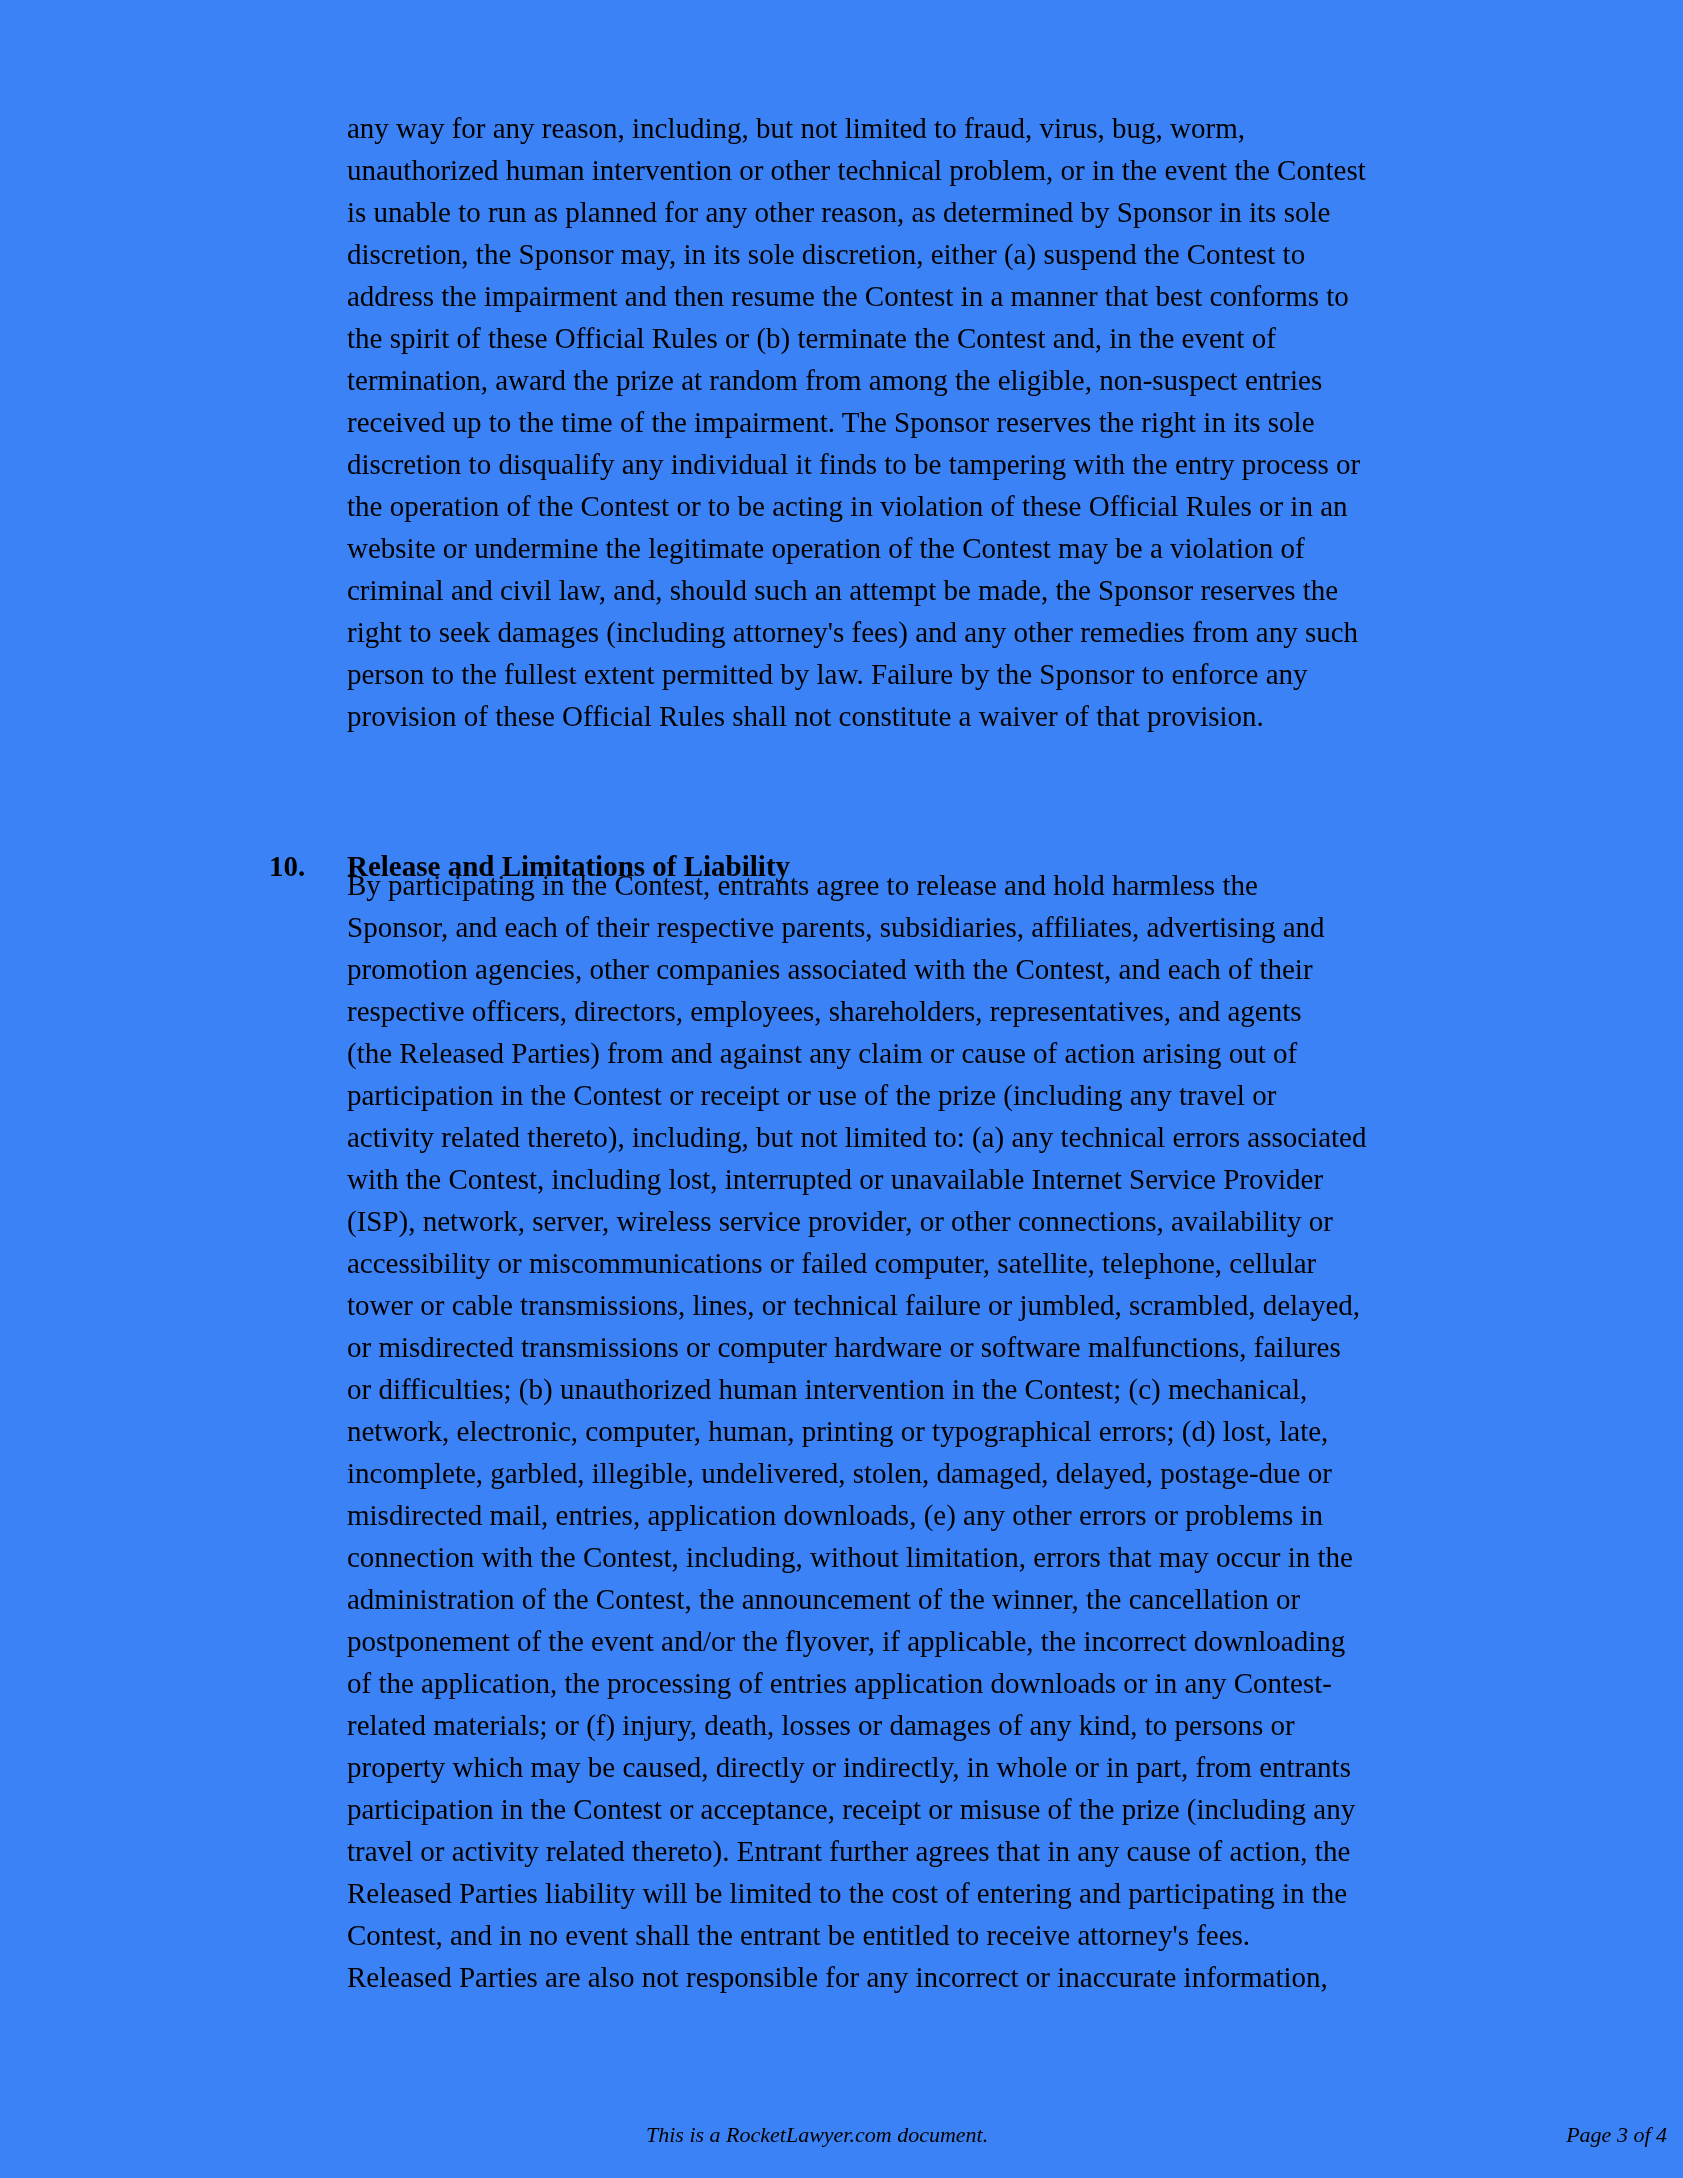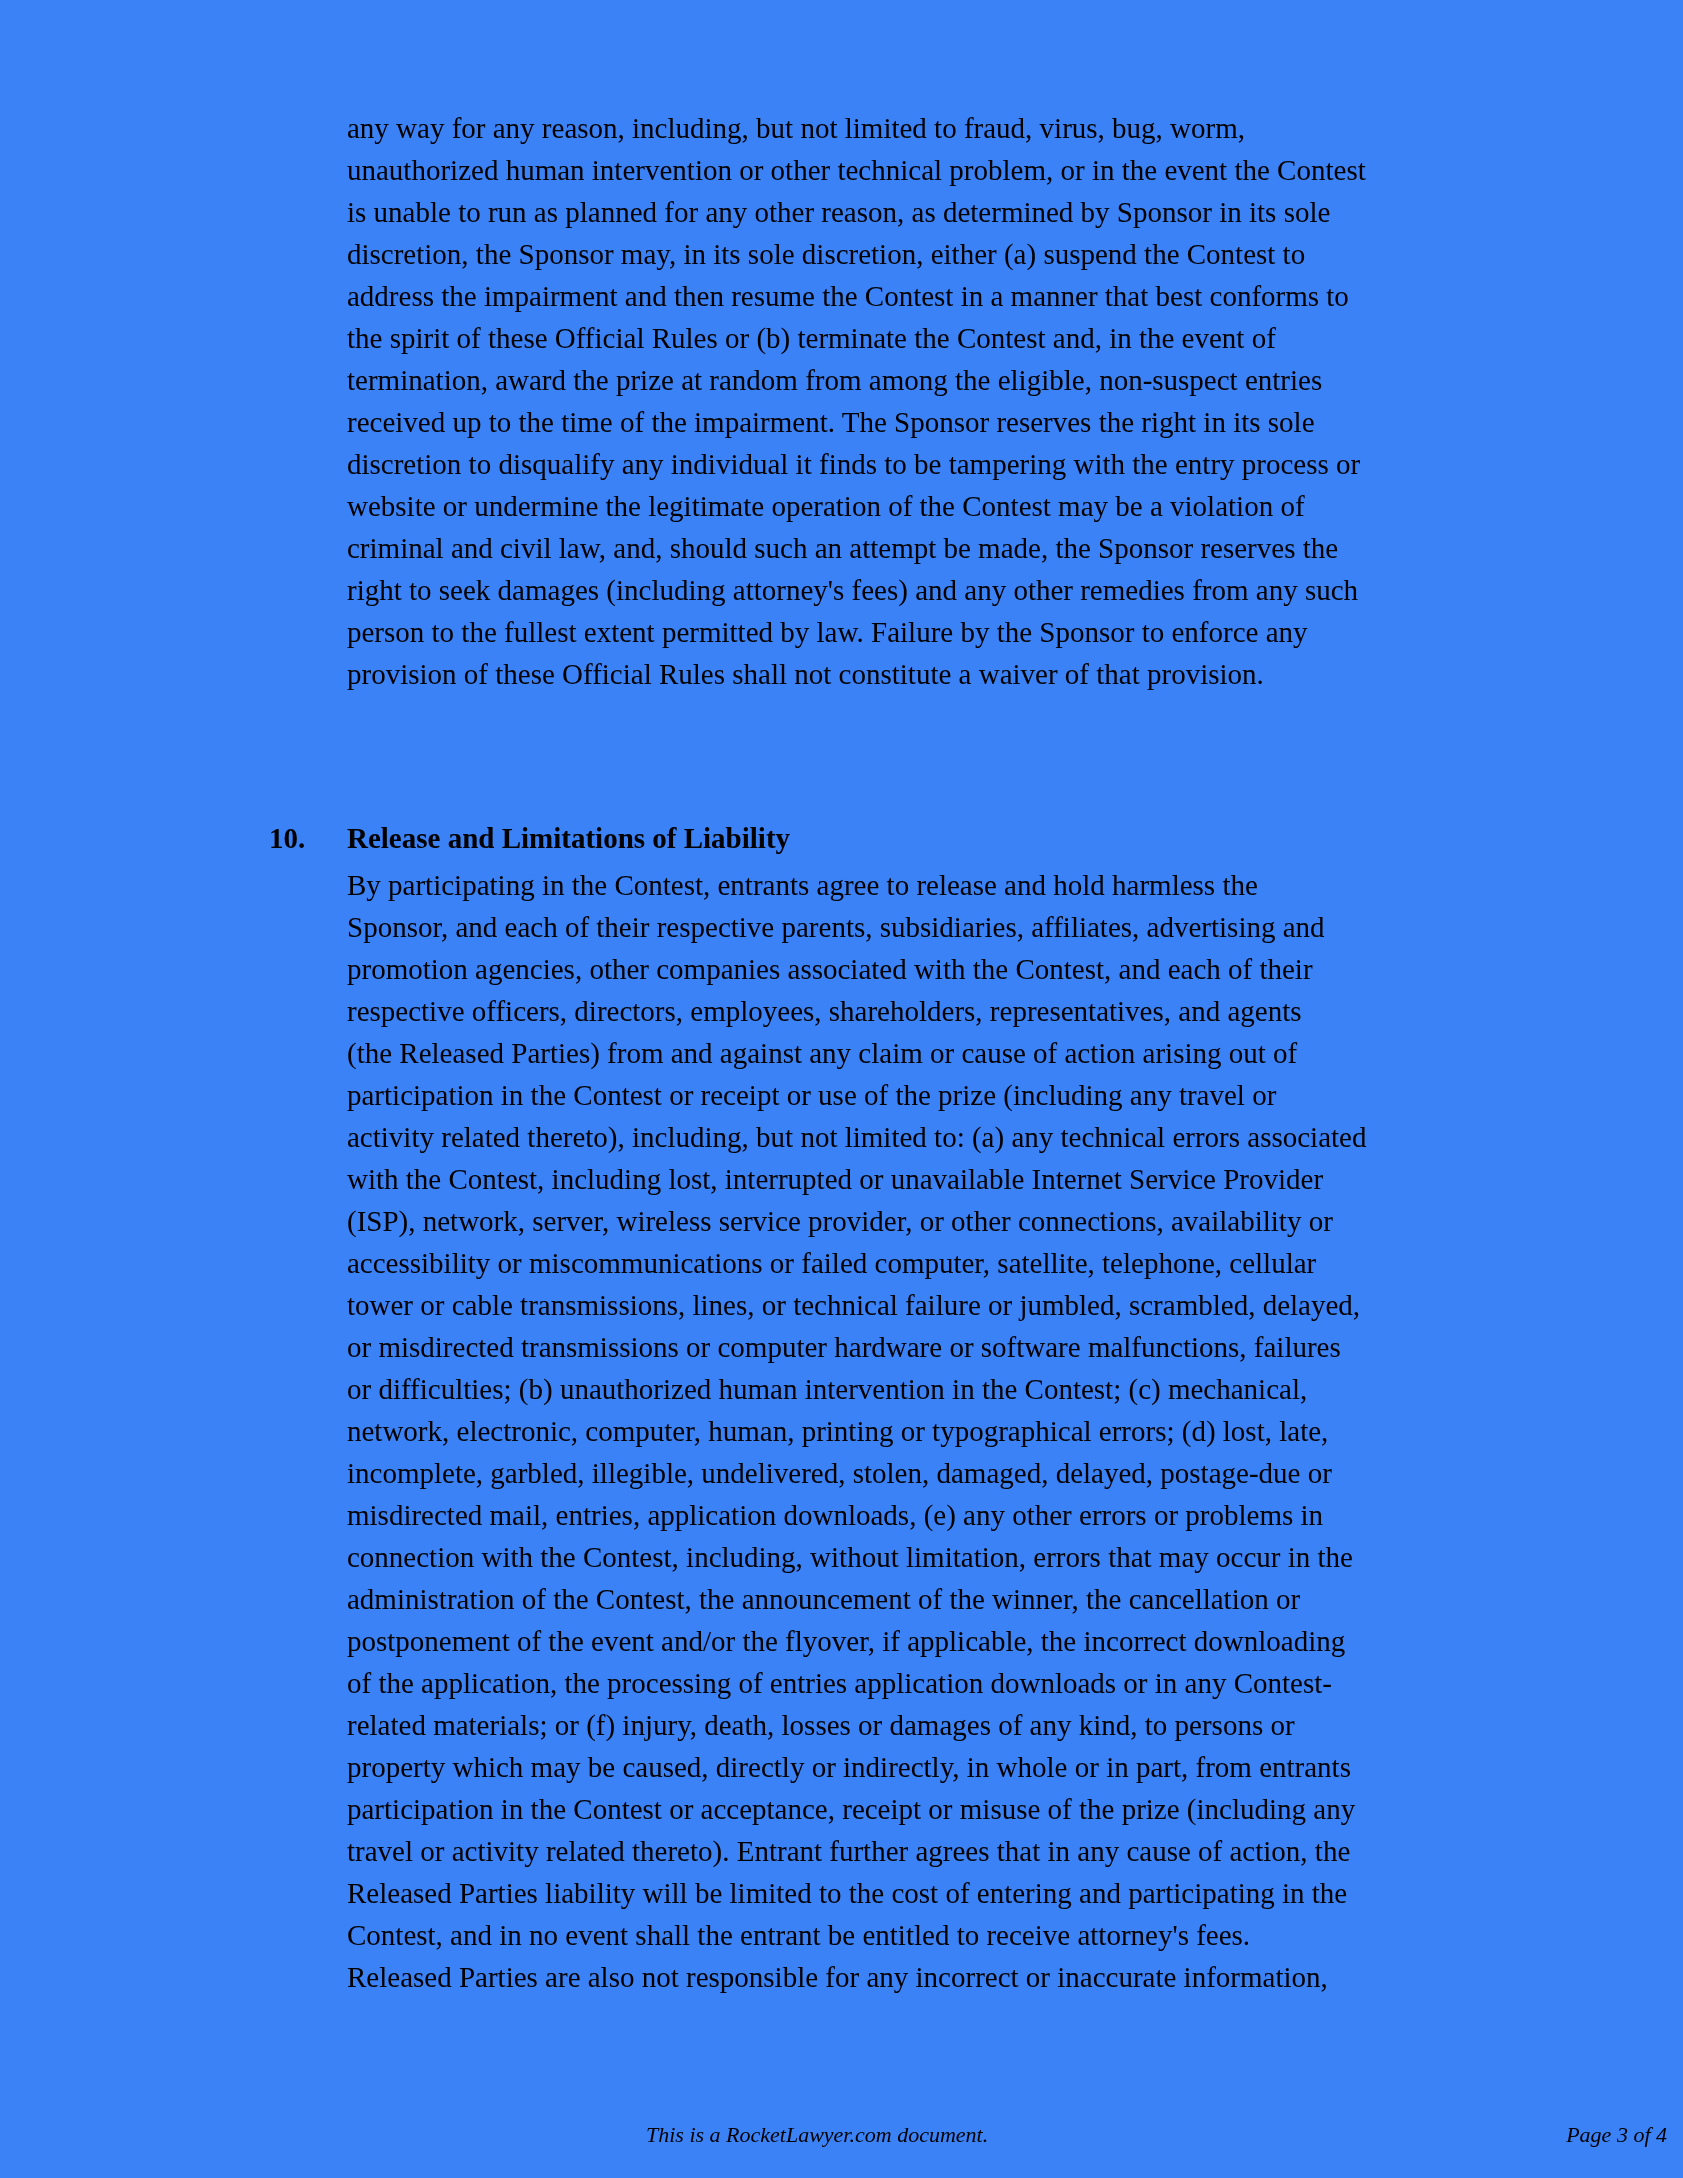--- a/index.html
+++ b/index.html
@@ -32,21 +32,21 @@
     .line {
       display: block;
       white-space: nowrap;
       height: 42px;
     }
     #continuation {
       top: 107px;
     }
     .section-heading {
       position: absolute;
-      top: 817px;
+      top: 845px;
       left: 0;
       width: 1683px;
       height: 42px;
       font-size: 29px;
       line-height: 42px;
       font-weight: bold;
     }
     .section-number {
       position: absolute;
       left: 269px;
@@ -90,20 +90,21 @@
   <div class="block" id="continuation">
     <span class="line">any way for any reason, including, but not limited to fraud, virus, bug, worm,</span>
     <span class="line">unauthorized human intervention or other technical problem, or in the event the Contest</span>
     <span class="line">is unable to run as planned for any other reason, as determined by Sponsor in its sole</span>
     <span class="line">discretion, the Sponsor may, in its sole discretion, either (a) suspend the Contest to</span>
     <span class="line">address the impairment and then resume the Contest in a manner that best conforms to</span>
     <span class="line">the spirit of these Official Rules or (b) terminate the Contest and, in the event of</span>
     <span class="line">termination, award the prize at random from among the eligible, non-suspect entries</span>
     <span class="line">received up to the time of the impairment. The Sponsor reserves the right in its sole</span>
     <span class="line">discretion to disqualify any individual it finds to be tampering with the entry process or</span>
+    <span class="line">the operation of the Contest or to be acting in violation of these Official Rules or in an</span>
     <span class="line">website or undermine the legitimate operation of the Contest may be a violation of</span>
     <span class="line">criminal and civil law, and, should such an attempt be made, the Sponsor reserves the</span>
     <span class="line">right to seek damages (including attorney's fees) and any other remedies from any such</span>
     <span class="line">person to the fullest extent permitted by law. Failure by the Sponsor to enforce any</span>
     <span class="line">provision of these Official Rules shall not constitute a waiver of that provision.</span>
   </div>
 
   <div class="section-heading">
     <span class="section-number">10.</span>
     <span class="section-title">Release and Limitations of Liability</span>

